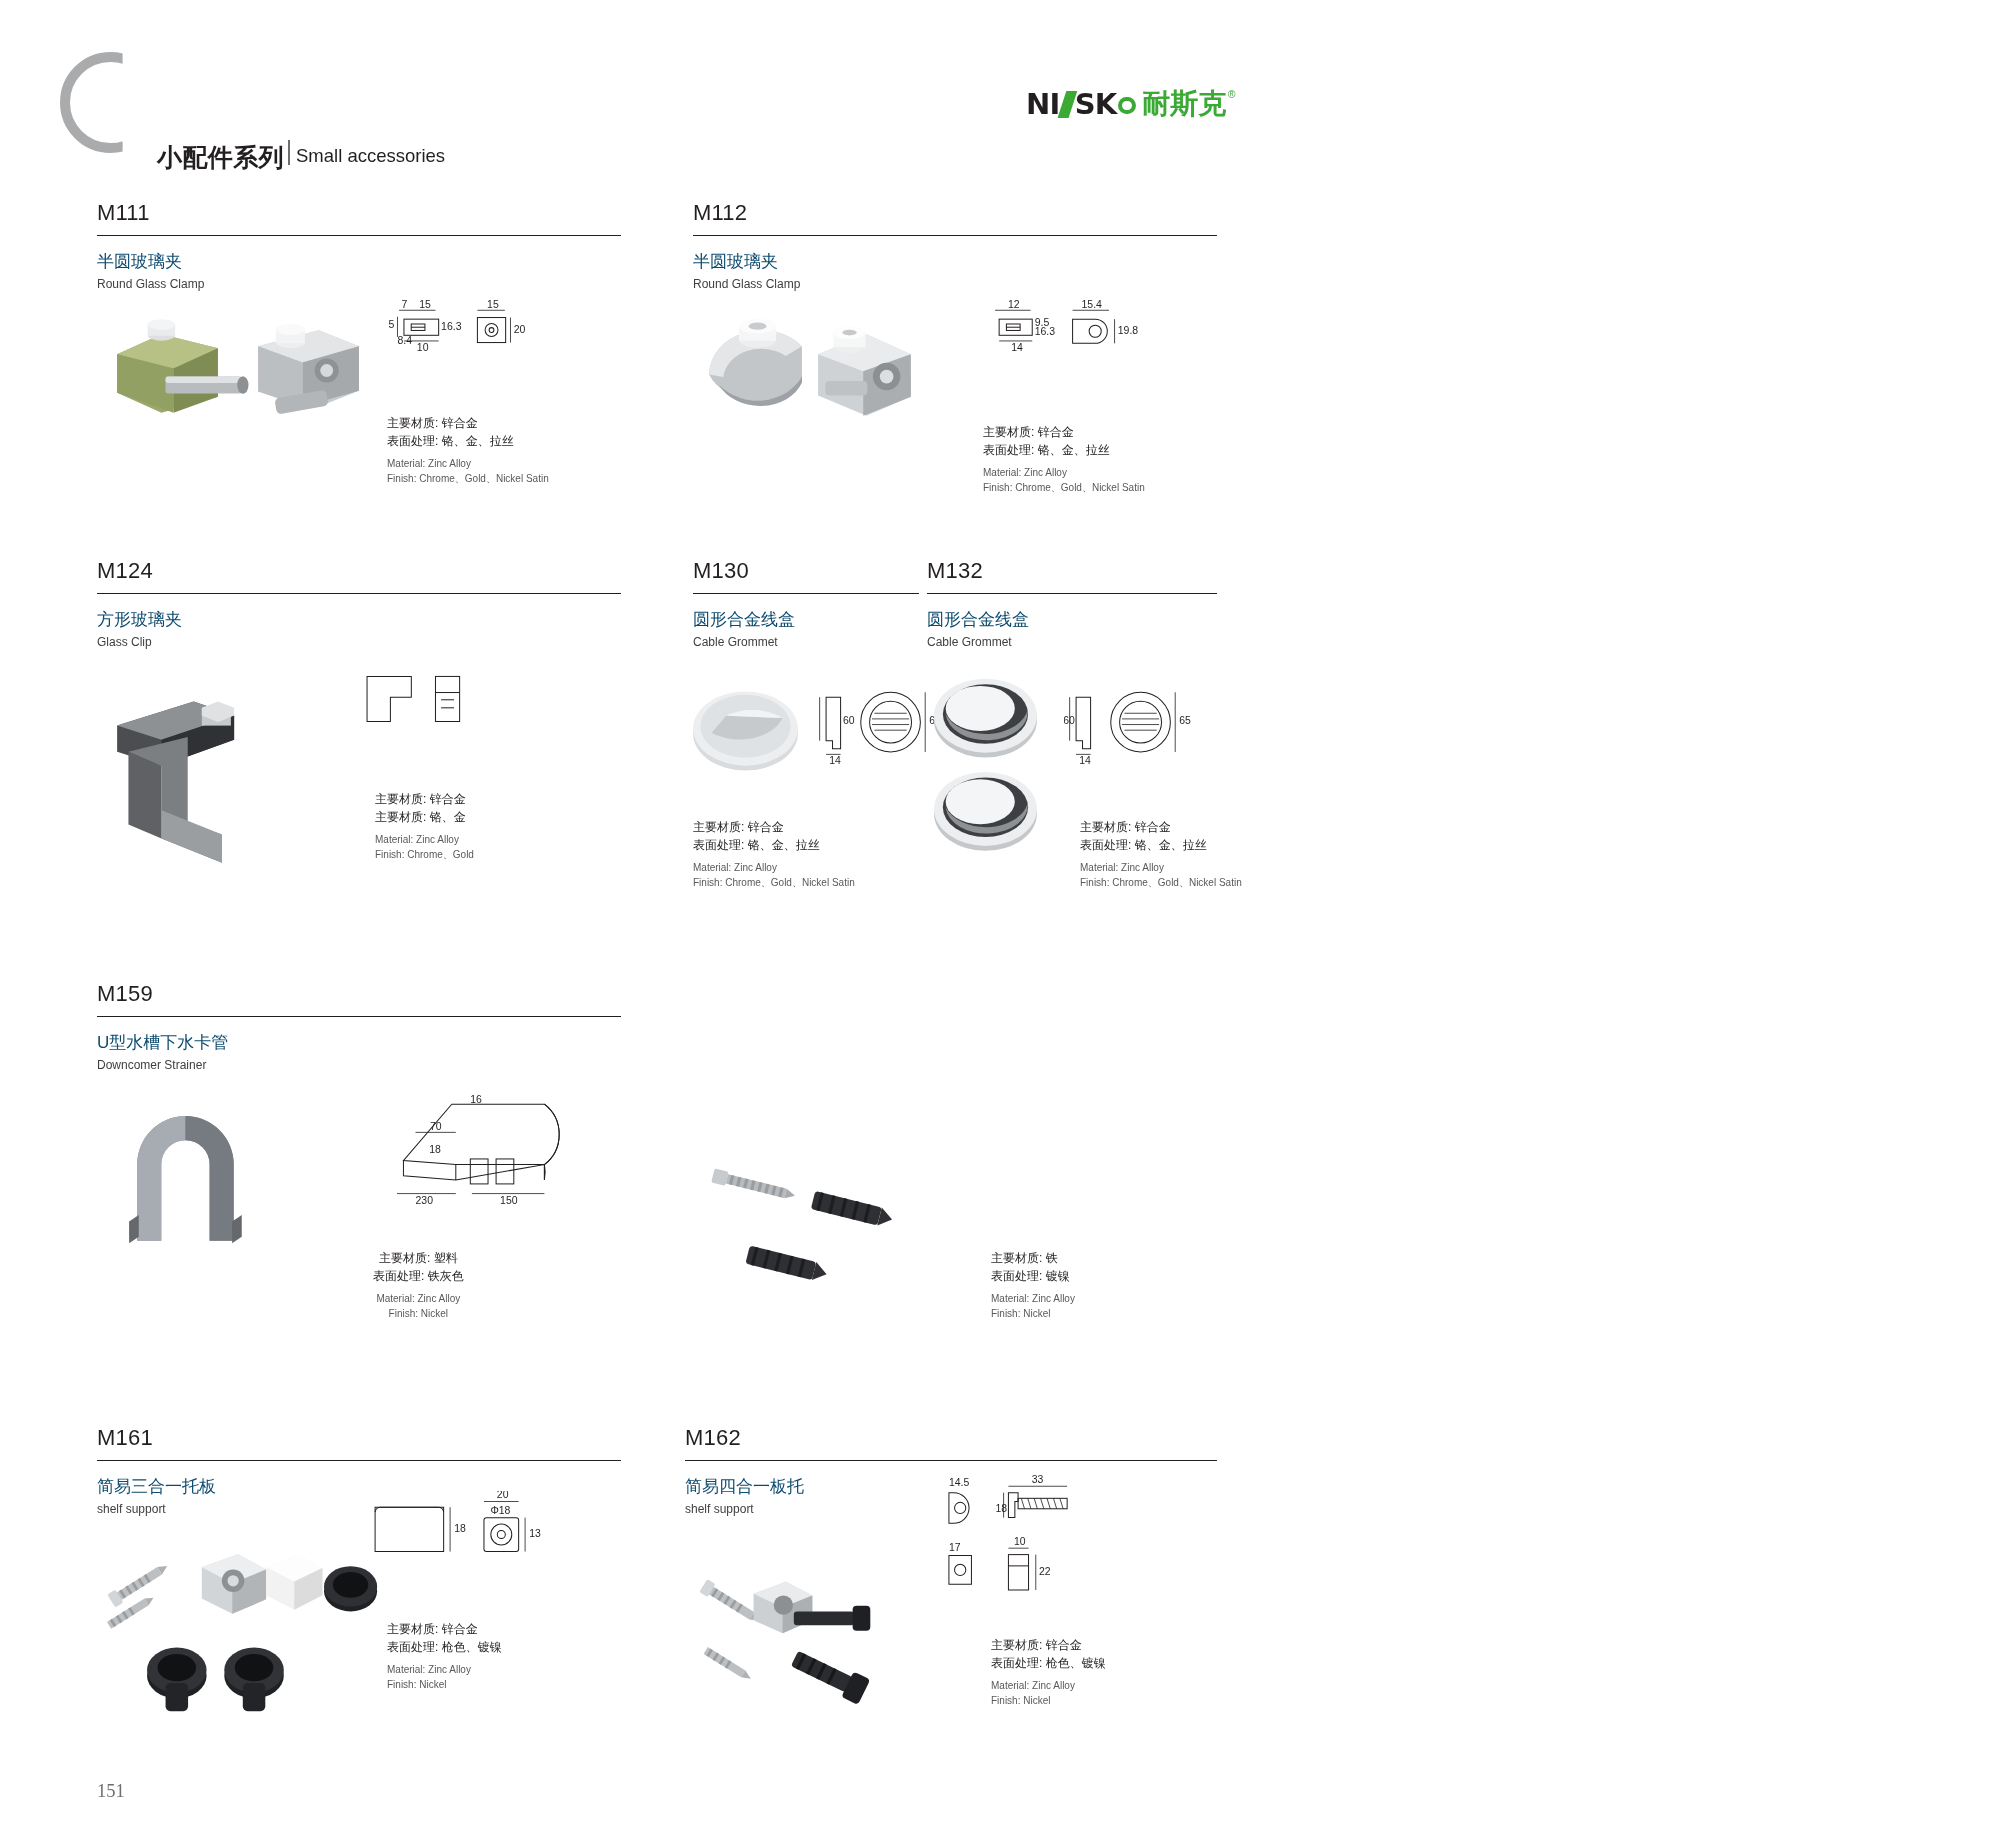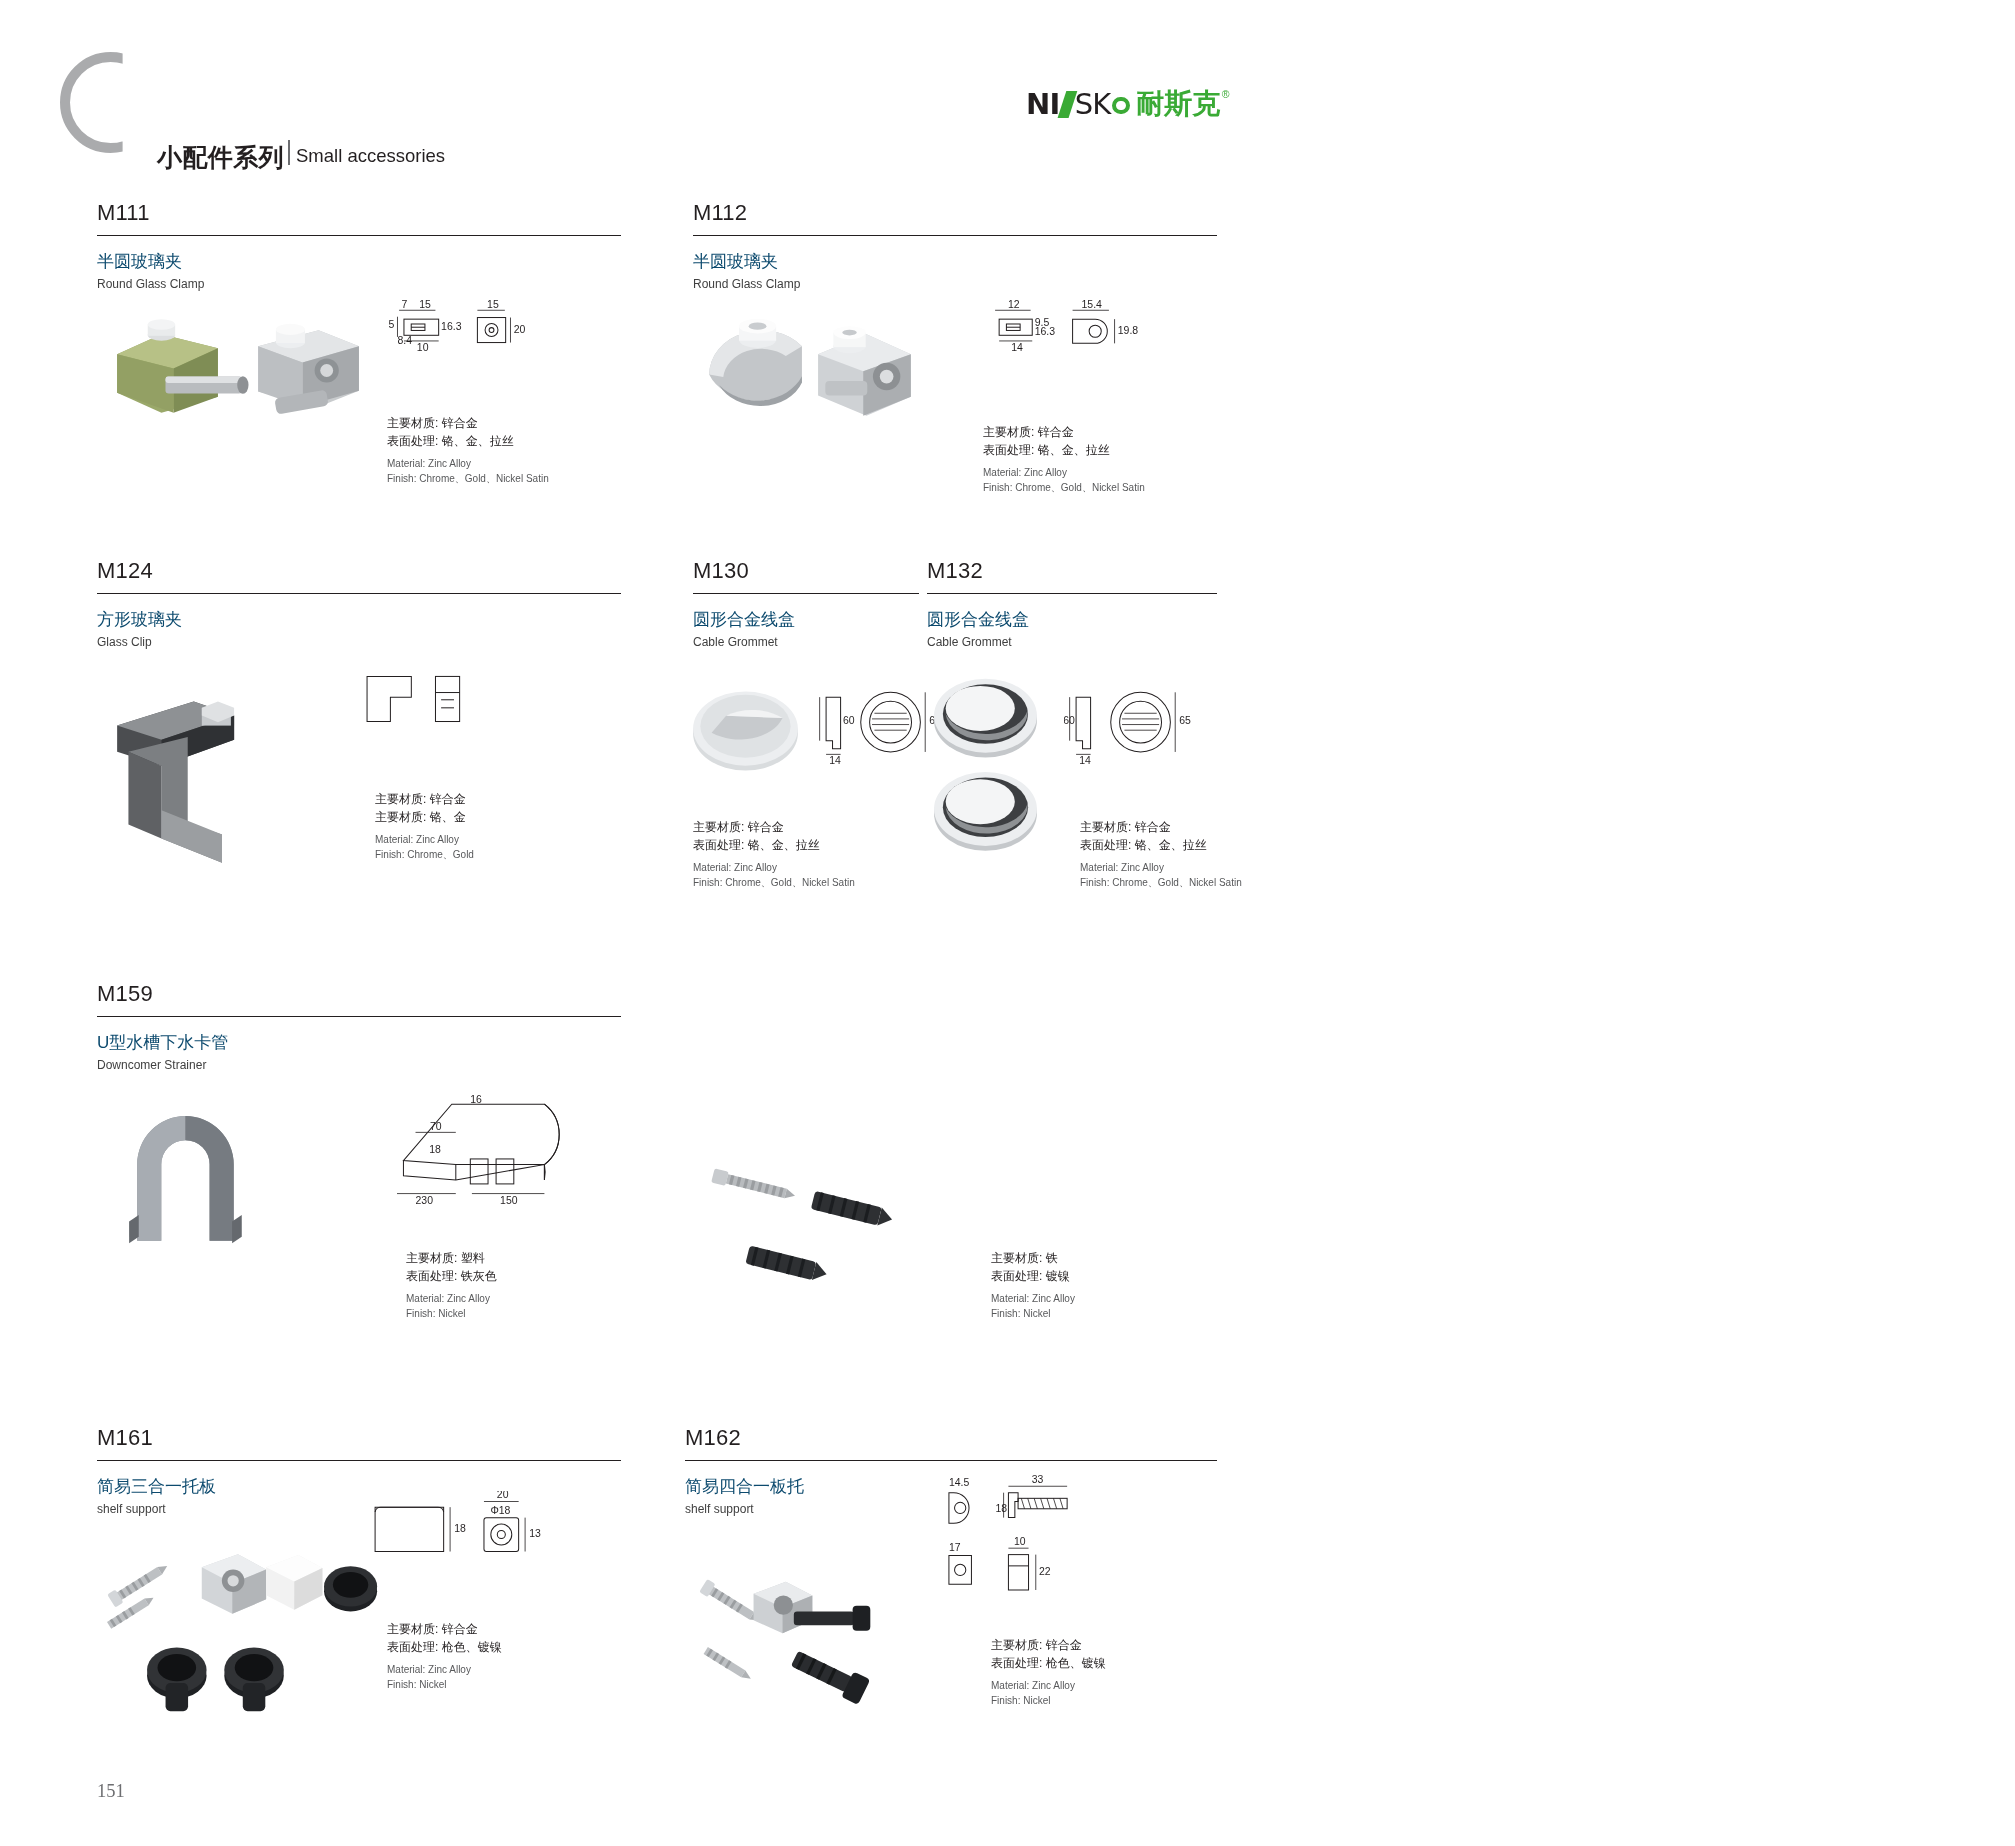--- a/index.html
+++ b/index.html
@@ -90,21 +90,21 @@
   .logo-slash {
     display: inline-block;
     width: 10.5px;
     height: 26.6px;
     background: #3aaa35;
     transform: skewX(-18deg);
     margin: 0 2.4px;
   }
   .logo-sk {
     font-size: 29px;
-    font-weight: normal;
+    font-weight: bold;
     color: #231f20;
     letter-spacing: -0.8px;
     font-family: "DejaVu Sans", sans-serif;
   }
   .logo-dot {
     display: inline-block;
     width: 17.7px;
     height: 17.7px;
     border: 4px solid #3aaa35;
     border-radius: 50%;
@@ -515,21 +515,21 @@
       <text class="dim-txt" x="186" y="124">70</text>
       <text class="dim-txt" x="286" y="58">16</text>
       <text class="dim-txt" x="184" y="182">18</text>
       <line class="dim-line" x1="104" y1="282" x2="250" y2="282"></line>
       <text class="dim-txt" x="150" y="308">230</text>
       <line class="dim-line" x1="290" y1="282" x2="470" y2="282"></line>
       <text class="dim-txt" x="360" y="308">150</text>
     </svg>
   </div>
 
-  <div class="spec" style="left:406px; top:1249px;">
+  <div class="spec" style="left:373px; top:1249px;text-align:center;">
     <span class="cn">主要材质: 塑料</span>
     <span class="cn">表面处理: 铁灰色</span>
     <span class="gap"></span>
     <span class="en">Material: Zinc Alloy</span>
     <span class="en">Finish:  Nickel</span>
   </div>
 
 
   <div class="art" style="left:701px; top:1149px;">
     <svg width="282" height="137" viewBox="0 0 700 340">

